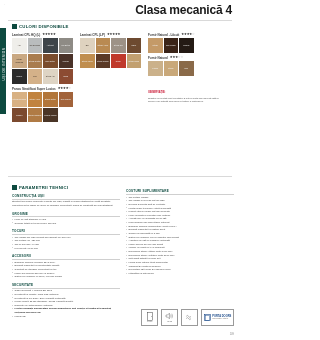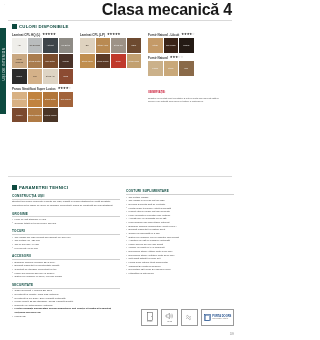--- a/index.html
+++ b/index.html
@@ -12,21 +12,21 @@
   }
   .page{ position:relative; width:240px; height:340px; background:#fff; }
 
   
   .header{
     position:absolute; top:0; left:0; right:0; height:19px;
     display:flex; align-items:center; justify-content:flex-end;
     padding-right:8px;
   }
   .header-title{
-    font-size:16px; font-weight:bold; letter-spacing:-0.2px;
+    font-size:12px; font-weight:bold; letter-spacing:-0.2px;
     color:#1a1a1a;
   }
   .header-rule{
     position:absolute; top:20px; left:8px; right:8px;
     height:1px; background:#d9d9d9;
   }
 
   
   .side-tab{
     position:absolute; left:0; top:28px; width:6px; height:86px;

